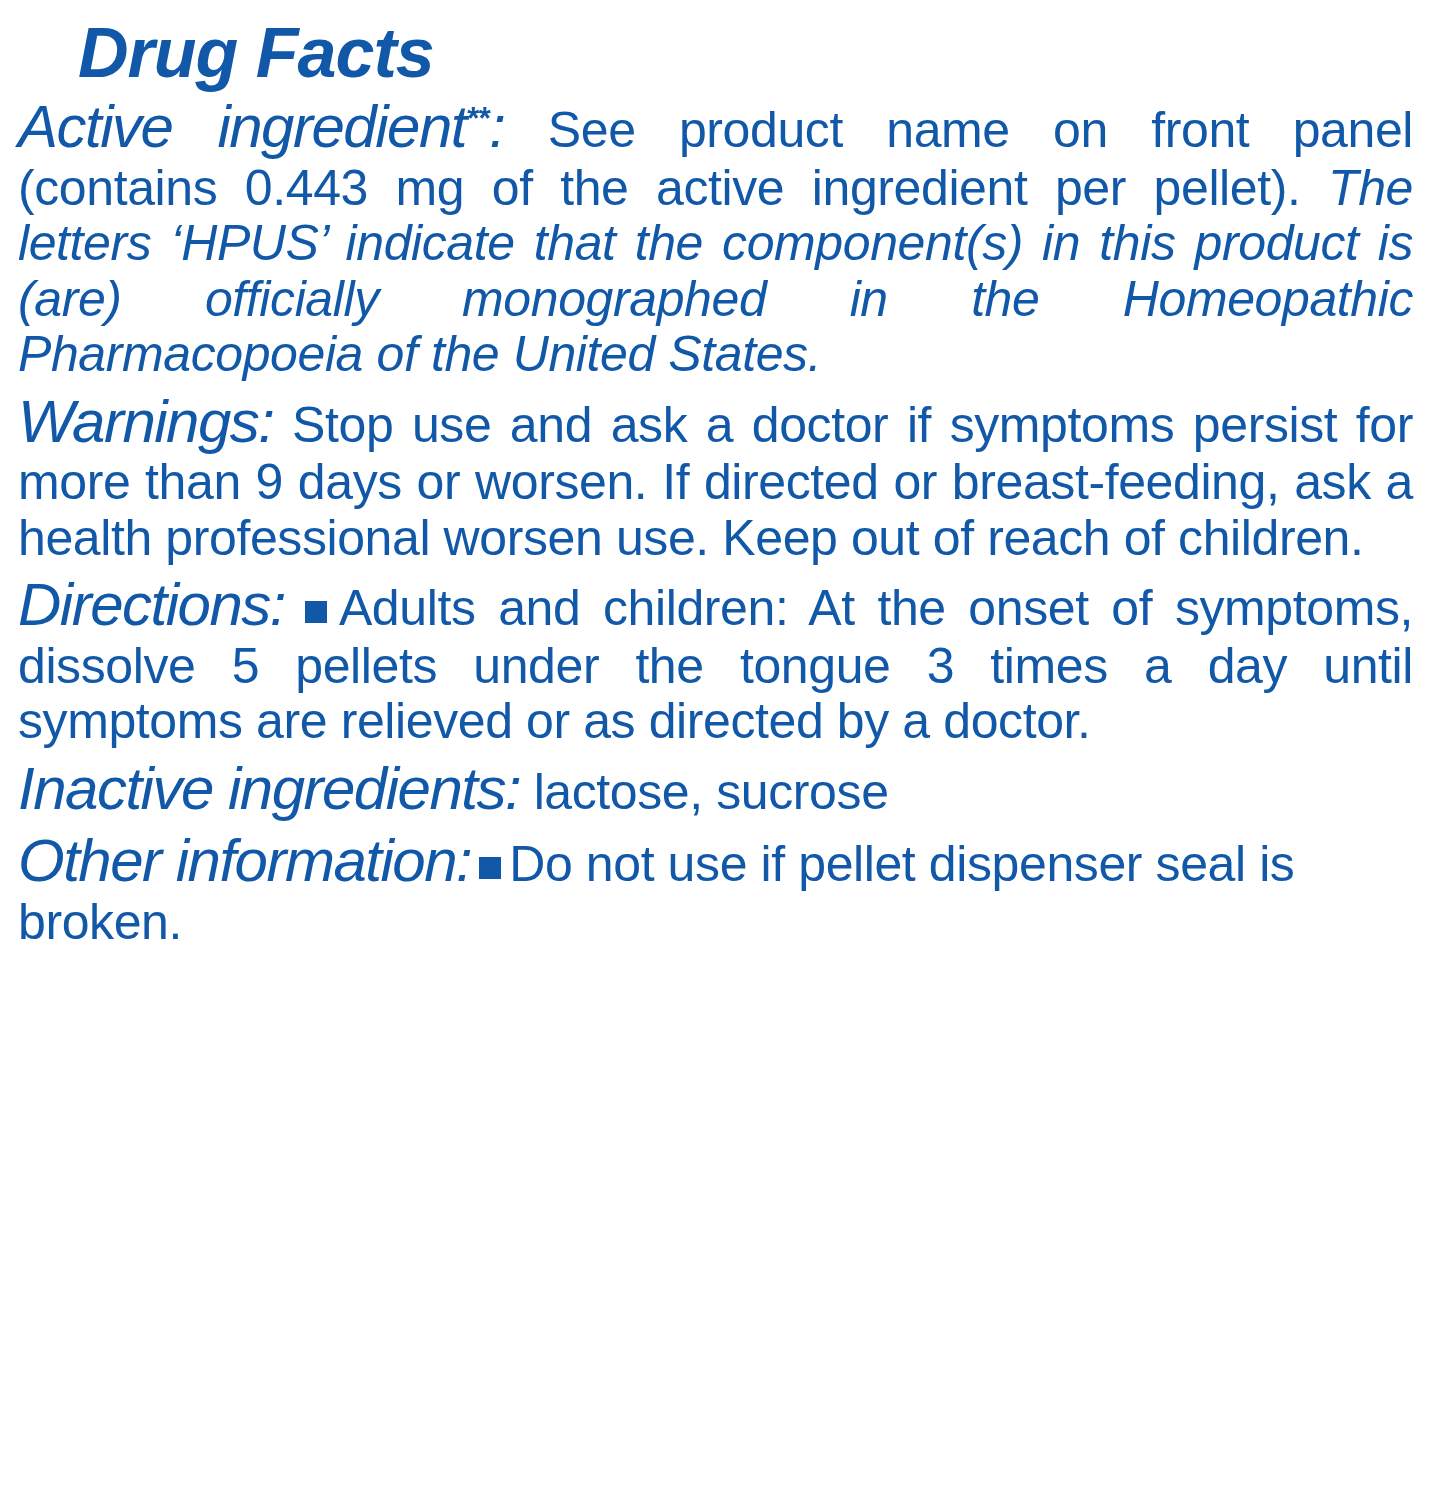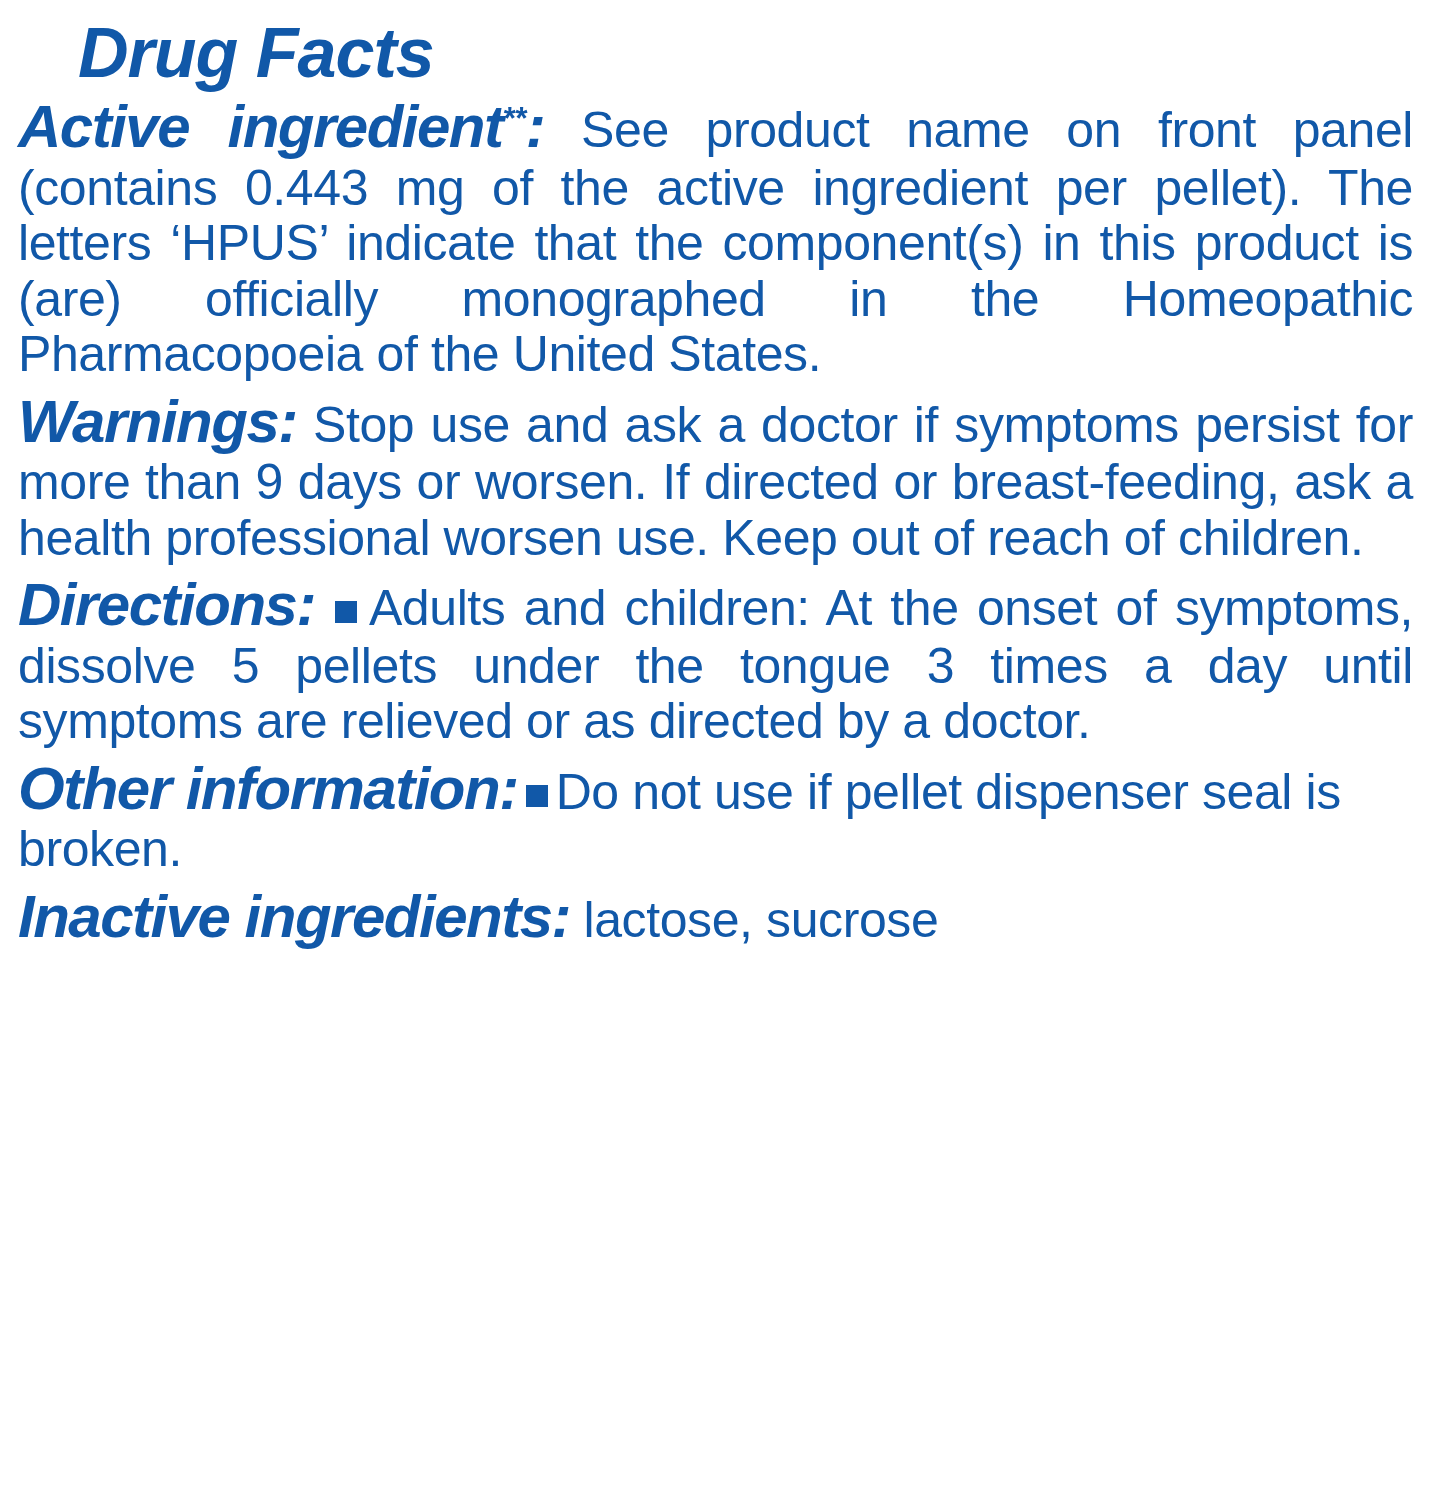--- a/index.html
+++ b/index.html
@@ -39,33 +39,34 @@
     text-align: justify;
     text-justify: inter-word;
     margin: 0;
     letter-spacing: -0.4px;
   }
   .para.nojustify {
     text-align: left;
   }
   .head {
     font-style: italic;
-    font-weight: bold;
+    font-weight: normal;
     letter-spacing: -1.5px;
   }
   .head.big {
     font-size: 60px;
   }
   .sup {
     font-size: 0.62em;
     vertical-align: super;
     font-style: italic;
     font-weight: bold;
   }
   .ital {
+    font-style: italic;
   }
   .bold {
     font-weight: normal;
   }
   .bullet {
     display: inline-block;
     width: 22px;
     height: 22px;
     background: #1158a8;
     vertical-align: 2px;
@@ -90,20 +91,20 @@
 
   <div class="section">
     <p class="para"><span class="head big">Warnings:</span> <span class="bold">Stop use and ask a doctor if</span><span> symptoms persist for more than 9 days or worsen. </span><span class="bold">If directed or breast-feeding,</span><span> ask a health professional worsen use. </span><span class="bold">Keep out of reach of children.</span></p>
   </div>
 
   <div class="section">
     <p class="para"><span class="head big">Directions:</span><span class="bullet"></span><span>Adults and children: At the onset of symptoms, dissolve 5 pellets under the tongue 3 times a day until symptoms are relieved or as directed by a doctor.</span></p>
   </div>
 
   <div class="section">
-    <p class="para nojustify"><span class="head big">Other information:</span><span class="bullet tight"></span><span class="bold">Do not use if</span><span> pellet dispenser seal is broken.</span></p>
+    <p class="para nojustify"><span class="head big">Inactive ingredients:</span> <span>lactose, sucrose</span></p>
   </div>
 
   <div class="section">
-    <p class="para nojustify"><span class="head big">Inactive ingredients:</span> <span>lactose, sucrose</span></p>
+    <p class="para nojustify"><span class="head big">Other information:</span><span class="bullet tight"></span><span class="bold">Do not use if</span><span> pellet dispenser seal is broken.</span></p>
   </div>
 
 </div>
 
 </body></html>

